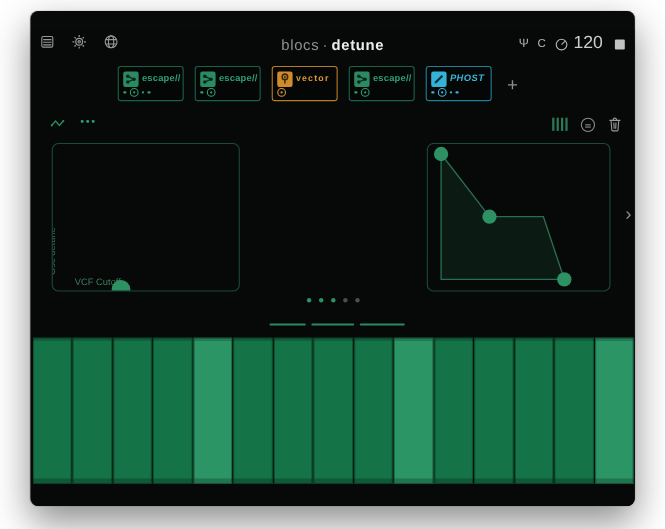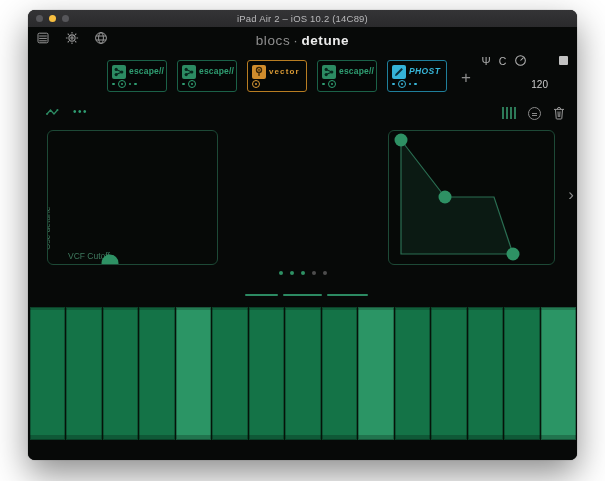--- a/index.html
+++ b/index.html
@@ -22,21 +22,21 @@
   .tbicon{width:14px;height:14px;display:inline-block;}
   .tbicon svg{width:14px;height:14px;display:block;}
   .tb-title{position:absolute;left:0;right:0;top:6px;text-align:center;font-size:13.5px;letter-spacing:.6px;}
   .t-blocs{color:#8f8f8f;font-weight:400;}
   .t-sep{color:#8f8f8f;margin:0 3px;}
   .t-groove{color:#ededed;font-weight:700;}
   .tb-right{position:absolute;right:9px;top:4px;display:flex;align-items:center;gap:8px;}
   .fork{color:#a9a9a9;font-size:11px;line-height:14px;}
   .keylbl{color:#b3b3b3;font-size:10.5px;}
   .dial svg{width:13px;height:13px;display:block;}
-  .tempo{color:#cccccc;font-size:10px;margin-left:-4px;margin-top:48px;}
+  .tempo{color:#cccccc;font-size:16px;margin-left:-4px;}
   .stopsq{width:9px;height:9px;background:#c2c2c2;border-radius:1px;display:inline-block;margin-left:3px;}
   
   .tabs{position:absolute;left:79px;top:33px;display:flex;gap:10px;}
   .tab{position:relative;width:60px;height:32px;box-sizing:border-box;border:1px solid #1b6148;border-radius:3px;background:rgba(0,0,0,.2);}
   .tab-icon{position:absolute;left:4px;top:4px;width:14px;height:14px;border-radius:2px;}
   .tab-icon svg{width:14px;height:14px;display:block;}
   .tab-label{position:absolute;left:21px;top:5px;font-size:8.5px;font-weight:600;letter-spacing:.2px;white-space:nowrap;}
   .tab-label.style-orange{font-weight:700;letter-spacing:1.1px;font-size:8px;top:6px;}
   .tab-label.style-cyan{font-weight:700;letter-spacing:.4px;font-style:italic;}
   .tab-dots{position:absolute;left:4px;bottom:3px;display:flex;align-items:center;gap:3px;}
@@ -82,28 +82,20 @@
   
   .keyboard{position:absolute;left:2px;right:1px;top:280px;height:133px;background:#051309;display:flex;gap:1px;}
   .key{flex:1;box-shadow:inset 0 0 0 1px rgba(0,0,0,.28), inset 0 3px 0 rgba(0,0,0,.18), inset 0 -5px 0 rgba(0,0,0,.22);}
 </style>
 </head>
 <body>
 
 <div class="stage">
   <div class="window">
 
-    <div class="titlebar">
-      <div class="lights">
-        <span class="light"></span>
-        <span class="light yellow"></span>
-        <span class="light"></span>
-      </div>
-      <div class="titletext">iPad Air 2 – iOS 10.2 (14C89)</div>
-    </div>
 
     <div class="content">
 
       <div class="toolbar">
         <div class="tb-left">
           <span class="tbicon">
             <svg viewBox="0 0 14 14">
                 <g fill="none" stroke="#979797" stroke-width="1">
                   <rect x="2" y="2.2" width="10" height="9.6" rx="1.3"></rect>
                   <line x1="3.2" y1="5" x2="10.8" y2="5"></line>

